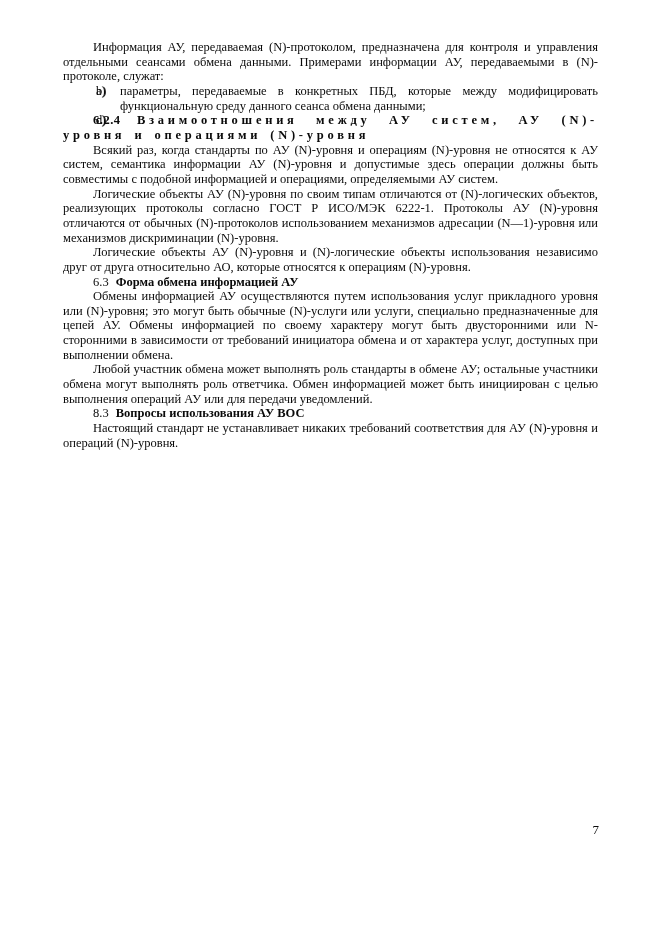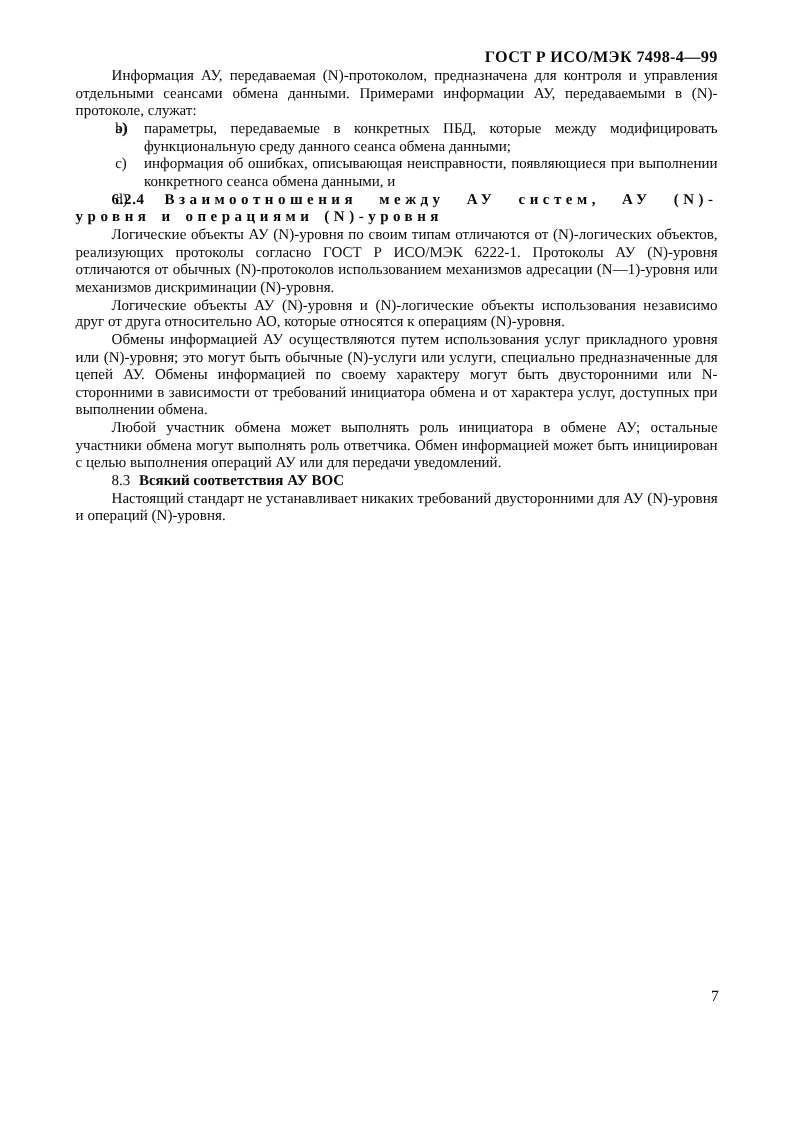--- a/index.html
+++ b/index.html
@@ -80,62 +80,65 @@
     top: 822px;
     right: 62px;
     font-size: 13px;
   }
 </style>
 </head>
 <body>
 
 <div class="page">
 
-  <div class="doc-header">ГОСТ Р ИСО/МЭК 7498-4—99</div>
 
   <div class="body-text">
 
     <p class="para">Информация АУ, передаваемая (N)-протоколом, предназначена для контроля и управления отдельными сеансами обмена данными. Примерами информации АУ, передаваемыми в (N)-протоколе, служат:</p>
 
     <div class="list">
       <div class="list-item">
         <span class="list-label">a)</span>
       </div>
       <div class="list-item">
         <span class="list-label">b)</span>
         <span>параметры, передаваемые в конкретных ПБД, которые между модифицировать функциональную среду данного сеанса обмена данными;</span>
       </div>
       <div class="list-item">
         <span class="list-label">c)</span>
-        <span>информация об ошибках, описывающая неисправности, появляющиеся при выполнении конкретного сеанса обмена данными, и</span>
       </div>
       <div class="list-item">
         <span class="list-label">d)</span>
       </div>
     </div>
 
     <p class="heading-spaced">
       <span class="h-num">6.2.4</span>
       <span class="spaced">Взаимоотношения между АУ систем, АУ (N)-уровня и операциями (N)-уровня</span>
     </p>
 
+    <p class="para">Всякий раз, когда стандарты по АУ (N)-уровня и операциям (N)-уровня не относятся к АУ систем, семантика информации АУ (N)-уровня и допустимые здесь операции должны быть совместимы с подобной информацией и операциями, определяемыми АУ систем.</p>
 
     <p class="para">Логические объекты АУ (N)-уровня по своим типам отличаются от (N)-логических объектов, реализующих протоколы согласно ГОСТ Р ИСО/МЭК 6222-1. Протоколы АУ (N)-уровня отличаются от обычных (N)-протоколов использованием механизмов адресации (N—1)-уровня или механизмов дискриминации (N)-уровня.</p>
 
     <p class="para">Логические объекты АУ (N)-уровня и (N)-логические объекты использования независимо друг от друга относительно АО, которые относятся к операциям (N)-уровня.</p>
 
+    <p class="heading-bold">
+      <span class="h-num">6.3</span>
+      <span class="h-title">Форма обмена информацией АУ</span>
+    </p>
 
     <p class="para">Обмены информацией АУ осуществляются путем использования услуг прикладного уровня или (N)-уровня; это могут быть обычные (N)-услуги или услуги, специально предназначенные для цепей АУ. Обмены информацией по своему характеру могут быть двусторонними или N-сторонними в зависимости от требований инициатора обмена и от характера услуг, доступных при выполнении обмена.</p>
 
-    <p class="para">Любой участник обмена может выполнять роль инициатора в обмене АУ; остальные участники обмена могут выполнять роль ответчика. Обмен информацией может быть инициирован с целью выполнения операций АУ или для передачи уведомлений.</p>
+    <p class="para">Любой участник обмена может выполнять роль стандарты в обмене АУ; остальные участники обмена могут выполнять роль ответчика. Обмен информацией может быть инициирован с целью выполнения операций АУ или для передачи уведомлений.</p>
 
     <p class="heading-bold">
       <span class="h-num">8.3</span>
-      <span class="h-title">Всякий соответствия АУ ВОС</span>
+      <span class="h-title">Вопросы использования АУ ВОС</span>
     </p>
 
-    <p class="para">Настоящий стандарт не устанавливает никаких требований двусторонними для АУ (N)-уровня и операций (N)-уровня.</p>
+    <p class="para">Настоящий стандарт не устанавливает никаких требований соответствия для АУ (N)-уровня и операций (N)-уровня.</p>
 
   </div>
 
   <div class="page-number">7</div>
 
 </div>
 
 </body></html>

